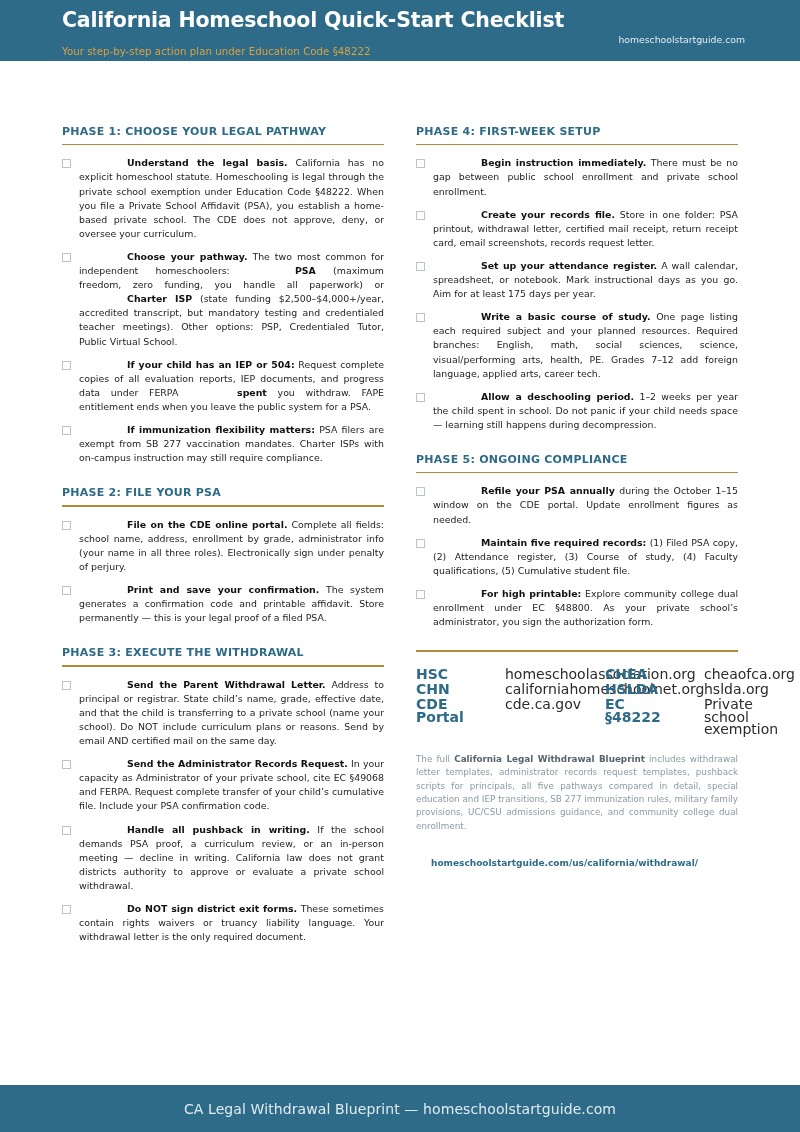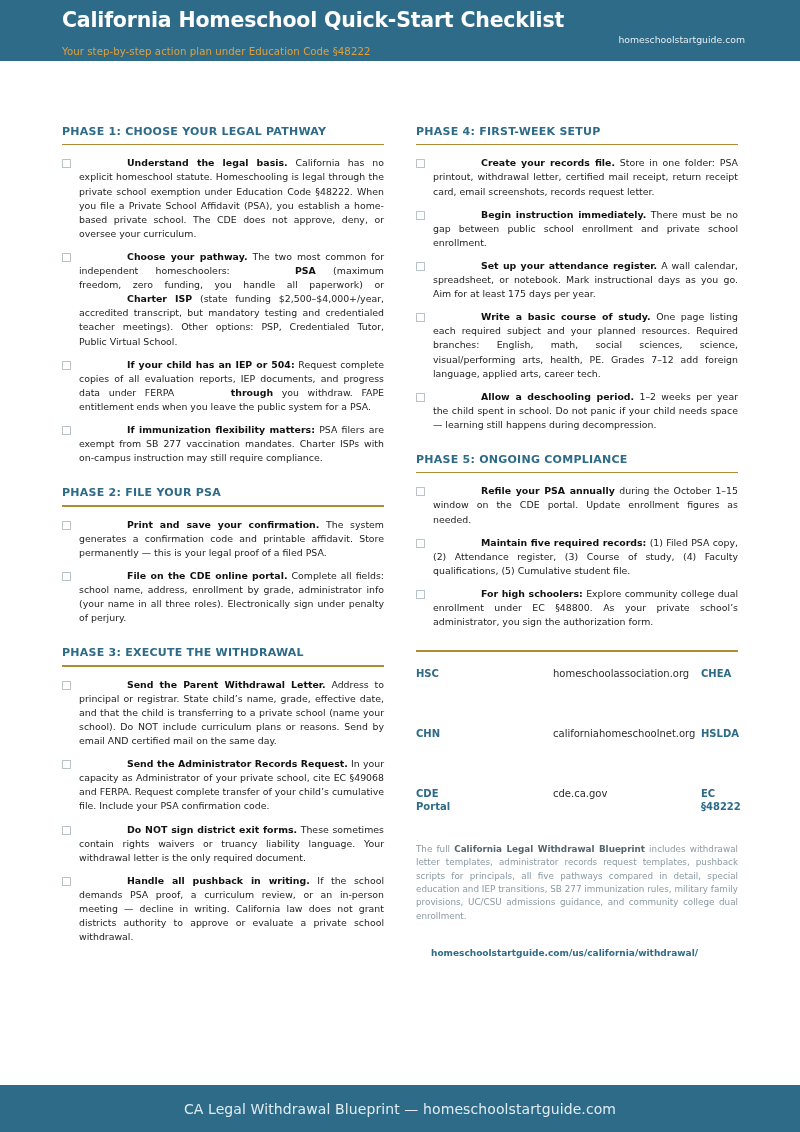--- a/index.html
+++ b/index.html
@@ -98,23 +98,22 @@
   .res-rule {
     height: 1.4px;
     background: #b08a35;
     margin: 9px 0 16px 0;
   }
   .res-grid {
     display: grid;
     grid-template-columns: 47px 142px 57px auto;
     row-gap: 3px;
     column-gap: 0;
-    font-size: 10px;
+    font-size: 14px;
     line-height: 12.3px;
-    gap: 48px;
   }
   .res-key { color: #2d6b88; font-weight: bold; }
   .res-val { color: #2b2b2b; padding-left: 42px; }
 
   .blurb {
     margin-top: 18px;
     font-size: 8.8px;
     line-height: 13.3px;
     color: #8a9aa3;
     text-align: justify;
@@ -164,74 +163,74 @@
         <div class="item">
           <span class="checkbox"></span>
           <div class="item-text"><b>Understand the legal basis.</b><span> California has no explicit homeschool statute.  Homeschooling is legal through the private school exemption under Education Code §48222. When you file a Private School Affidavit (PSA), you establish a home-based private school. The CDE does not approve, deny, or oversee your curriculum.</span></div>
         </div>
         <div class="item">
           <span class="checkbox"></span>
           <div class="item-text"><b>Choose your pathway.</b><span> The two most common for independent homeschoolers:  <b>PSA</b> (maximum freedom, zero funding, you handle all paperwork) or <b>Charter ISP</b> (state funding $2,500–$4,000+/year, accredited transcript, but mandatory testing and credentialed teacher meetings). Other options:  PSP, Credentialed Tutor, Public Virtual School.</span></div>
         </div>
         <div class="item">
           <span class="checkbox"></span>
-          <div class="item-text"><b>If your child has an IEP or 504:</b><span>  Request complete copies of all evaluation reports, IEP documents, and progress data under FERPA <b>through</b> you withdraw.  FAPE entitlement ends when you leave the public system for a PSA.</span></div>
+          <div class="item-text"><b>If your child has an IEP or 504:</b><span>  Request complete copies of all evaluation reports, IEP documents, and progress data under FERPA <b>spent</b> you withdraw.  FAPE entitlement ends when you leave the public system for a PSA.</span></div>
         </div>
         <div class="item">
           <span class="checkbox"></span>
           <div class="item-text"><b>If immunization flexibility matters:</b><span> PSA filers are exempt from SB 277 vaccination mandates. Charter ISPs with on-campus instruction may still require compliance.</span></div>
         </div>
       </div>
       <div class="phase-block">
         <div class="phase-head">PHASE 2: FILE YOUR PSA</div>
         <div class="phase-rule"></div>
         <div class="item">
           <span class="checkbox"></span>
+          <div class="item-text"><b>File on the CDE online portal.</b><span> Complete all fields: school name, address, enrollment by grade, administrator info (your name in all three roles).  Electronically sign under penalty of perjury.</span></div>
+        </div>
+        <div class="item">
+          <span class="checkbox"></span>
           <div class="item-text"><b>Print and save your confirmation.</b><span> The system generates a confirmation code and printable affidavit. Store permanently — this is your legal proof of a filed PSA.</span></div>
         </div>
-        <div class="item">
-          <span class="checkbox"></span>
-          <div class="item-text"><b>File on the CDE online portal.</b><span> Complete all fields: school name, address, enrollment by grade, administrator info (your name in all three roles).  Electronically sign under penalty of perjury.</span></div>
-        </div>
       </div>
       <div class="phase-block">
         <div class="phase-head">PHASE 3: EXECUTE THE WITHDRAWAL</div>
         <div class="phase-rule"></div>
         <div class="item">
           <span class="checkbox"></span>
           <div class="item-text"><b>Send the Parent Withdrawal Letter.</b><span> Address to principal or registrar.  State child’s name, grade, effective date, and that the child is transferring to a private school (name your school).  Do NOT include curriculum plans or reasons. Send by email AND certified mail on the same day.</span></div>
         </div>
         <div class="item">
           <span class="checkbox"></span>
           <div class="item-text"><b>Send the Administrator Records Request.</b><span> In your capacity as Administrator of your private school, cite EC §49068 and FERPA. Request complete transfer of your child’s cumulative file. Include your PSA confirmation code.</span></div>
         </div>
         <div class="item">
           <span class="checkbox"></span>
+          <div class="item-text"><b>Handle all pushback in writing.</b><span>  If the school demands PSA proof, a curriculum review, or an in-person meeting — decline in writing.  California law does not grant districts authority to approve or evaluate a private school withdrawal.</span></div>
+        </div>
+        <div class="item">
+          <span class="checkbox"></span>
           <div class="item-text"><b>Do NOT sign district exit forms.</b><span> These sometimes contain rights waivers or truancy liability language.  Your withdrawal letter is the only required document.</span></div>
-        </div>
-        <div class="item">
-          <span class="checkbox"></span>
-          <div class="item-text"><b>Handle all pushback in writing.</b><span>  If the school demands PSA proof, a curriculum review, or an in-person meeting — decline in writing.  California law does not grant districts authority to approve or evaluate a private school withdrawal.</span></div>
         </div>
       </div>
     </div>
   <div class="col" id="col-right">
       <div class="phase-block">
         <div class="phase-head">PHASE 4: FIRST-WEEK SETUP</div>
         <div class="phase-rule"></div>
         <div class="item">
           <span class="checkbox"></span>
+          <div class="item-text"><b>Begin instruction immediately.</b><span> There must be no gap between public school enrollment and private school enrollment.</span></div>
+        </div>
+        <div class="item">
+          <span class="checkbox"></span>
           <div class="item-text"><b>Create your records file.</b><span> Store in one folder:  PSA printout, withdrawal letter, certified mail receipt, return receipt card, email screenshots, records request letter.</span></div>
         </div>
         <div class="item">
           <span class="checkbox"></span>
-          <div class="item-text"><b>Begin instruction immediately.</b><span> There must be no gap between public school enrollment and private school enrollment.</span></div>
-        </div>
-        <div class="item">
-          <span class="checkbox"></span>
           <div class="item-text"><b>Set up your attendance register.</b><span> A wall calendar, spreadsheet, or notebook. Mark instructional days as you go. Aim for at least 175 days per year.</span></div>
         </div>
         <div class="item">
           <span class="checkbox"></span>
           <div class="item-text"><b>Write a basic course of study.</b><span> One page listing each required subject and your planned resources. Required branches: English, math, social sciences, science, visual/performing arts, health, PE. Grades 7–12 add foreign language, applied arts, career tech.</span></div>
         </div>
         <div class="item">
           <span class="checkbox"></span>
           <div class="item-text"><b>Allow a deschooling period.</b><span> 1–2 weeks per year the child spent in school. Do not panic if your child needs space — learning still happens during decompression.</span></div>
         </div>
@@ -242,21 +241,21 @@
         <div class="item">
           <span class="checkbox"></span>
           <div class="item-text"><b>Refile your PSA annually</b><span> during the October 1–15 window on the CDE portal.  Update enrollment figures as needed.</span></div>
         </div>
         <div class="item">
           <span class="checkbox"></span>
           <div class="item-text"><b>Maintain five required records:</b><span> (1) Filed PSA copy, (2) Attendance register, (3) Course of study, (4) Faculty qualifications, (5) Cumulative student file.</span></div>
         </div>
         <div class="item">
           <span class="checkbox"></span>
-          <div class="item-text"><b>For high schoolers:</b><span> Explore community college dual enrollment under EC §48800.   As your private school’s administrator, you sign the authorization form.</span></div>
+          <div class="item-text"><b>For high printable:</b><span> Explore community college dual enrollment under EC §48800.   As your private school’s administrator, you sign the authorization form.</span></div>
         </div>
       </div>
       <div class="res-rule"></div>
       <div class="res-grid">
         <div class="res-key">HSC</div>
         <div class="res-val">homeschoolassociation.org</div>
         <div class="res-key">CHEA</div>
         <div class="res-val">cheaofca.org</div>
         <div class="res-key">CHN</div>
         <div class="res-val">californiahomeschoolnet.org</div>

